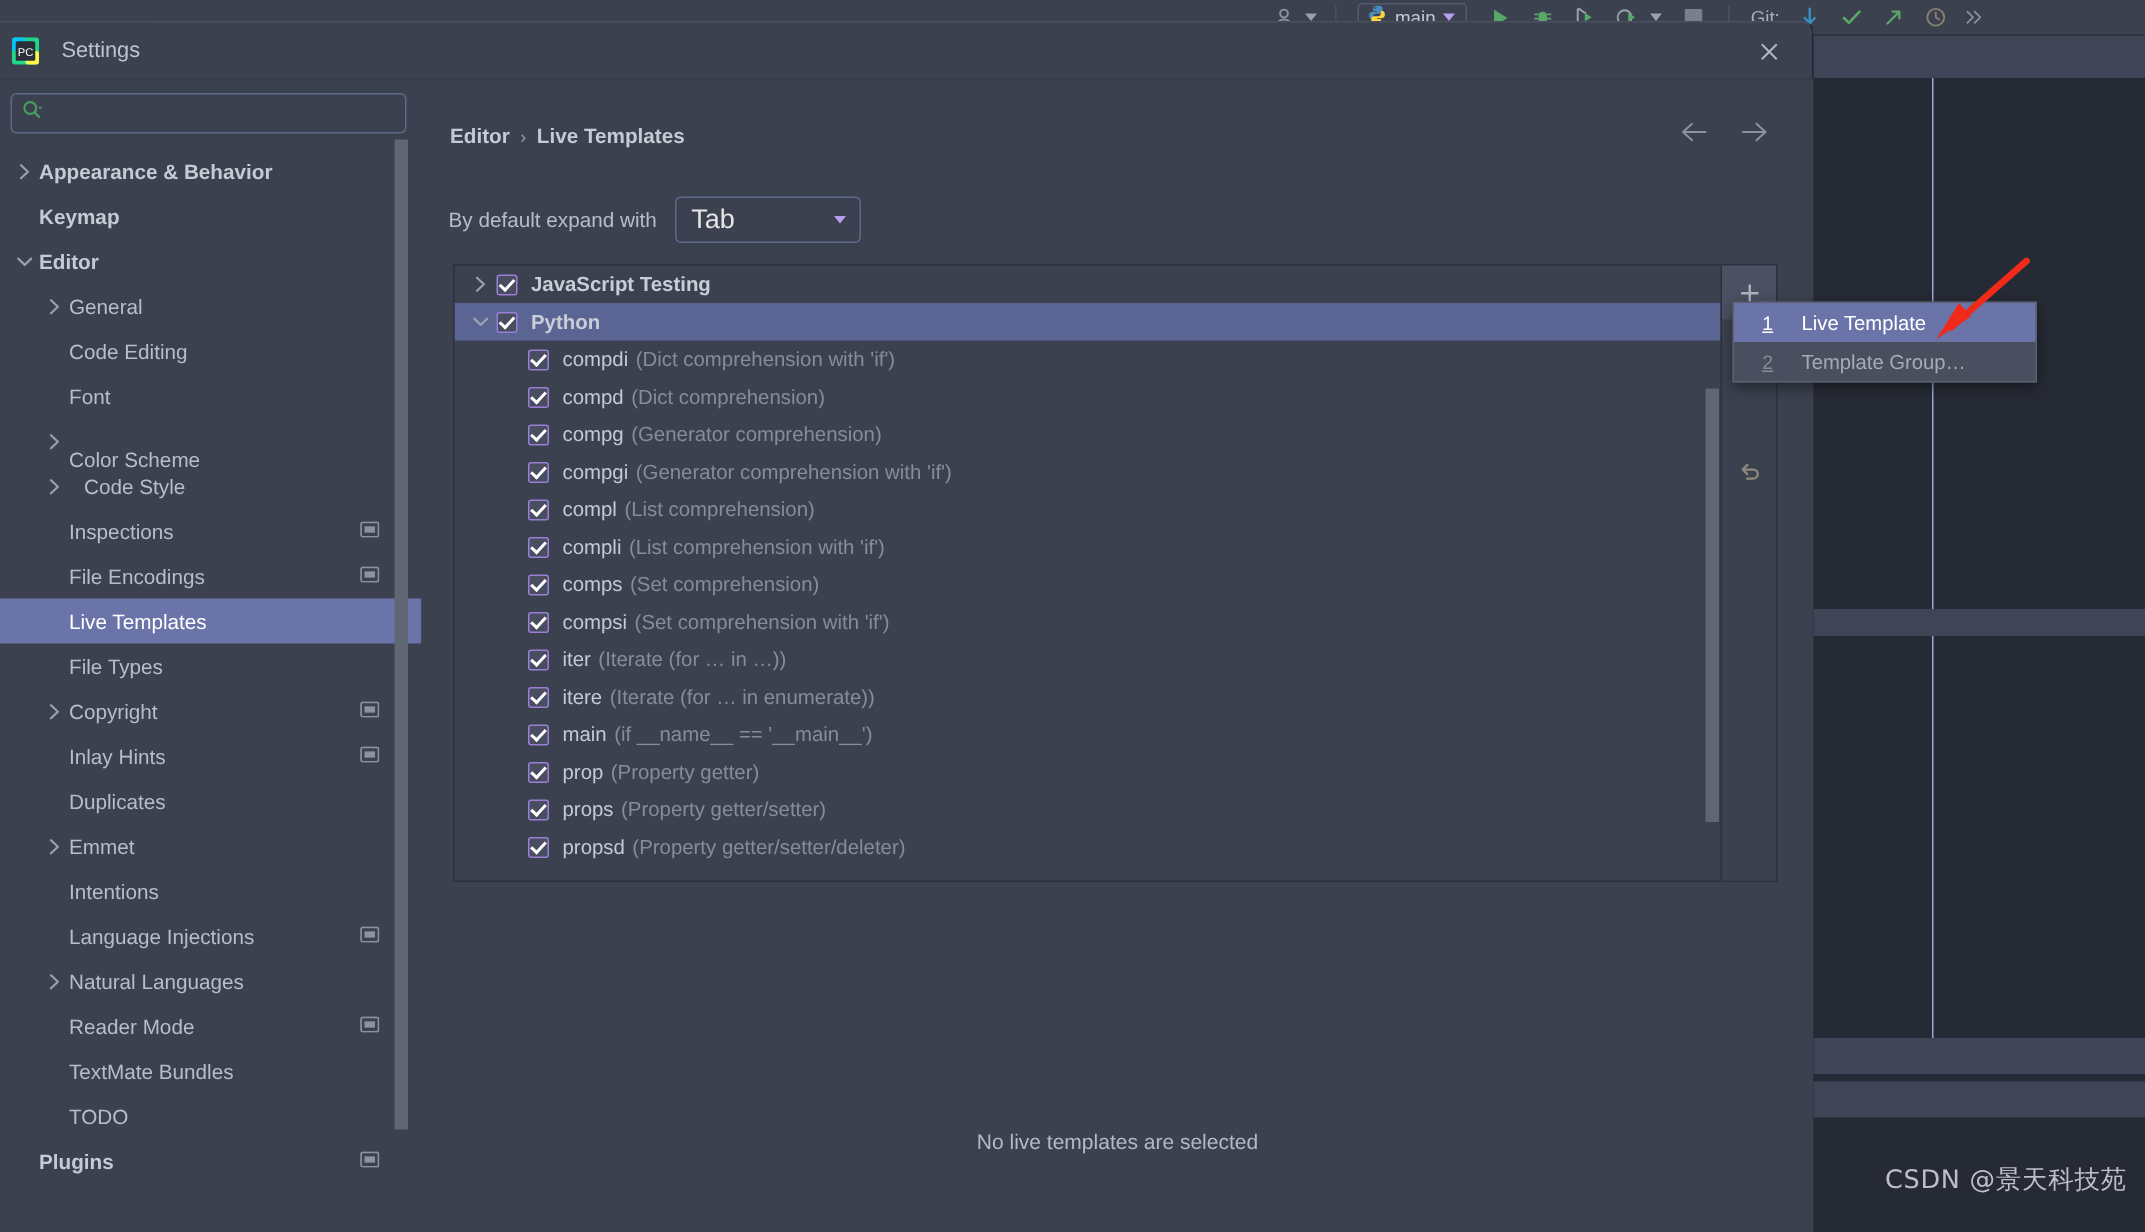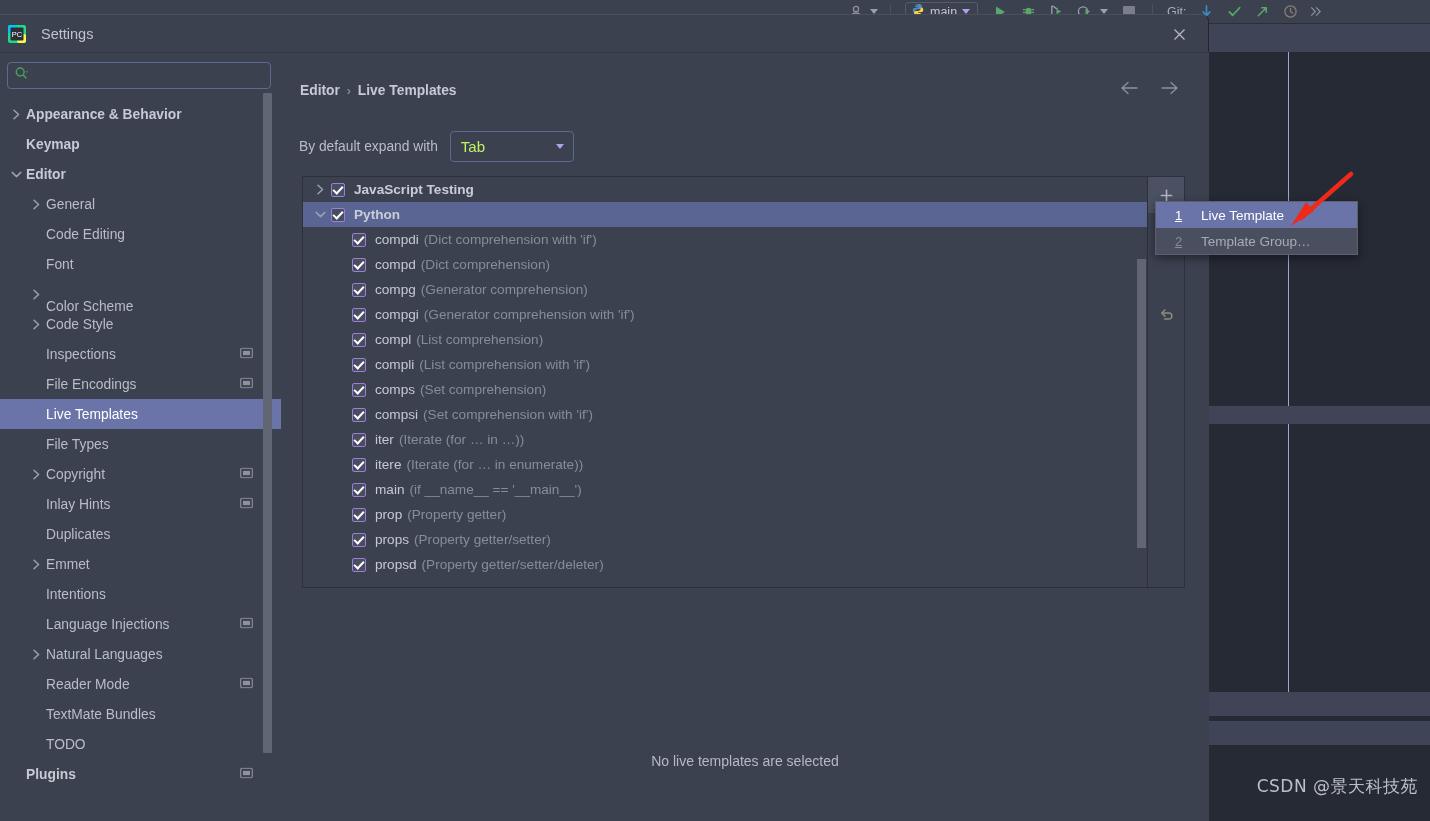--- a/index.html
+++ b/index.html
@@ -131,21 +131,21 @@
 
   #expand-row {
     position: absolute; left: 299px; top: 116px; display: flex; align-items: center; gap: 12px;
   }
   #expand-label { color: #b9bdc8; font-size: 13.8px; }
   #expand-select {
     width: 124px; height: 31px; border: 1px solid #5c6b8a; border-radius: 4px;
     background: #3c4150; display: flex; align-items: center; justify-content: space-between;
     padding: 0 9px 0 10px; cursor: pointer;
   }
-  #expand-select .val { color: #bef264; font-size: 15px; }
+  #expand-select .val { color: #e5e5e5; font-size: 18px; }
 
   
   #tmpl-box {
     position: absolute; left: 302px; top: 161px; width: 883px; height: 412px;
     background: #3c4150; border: 1px solid #2d313b; overflow: hidden;
   }
   #tmpl-list { position: absolute; left: 0; top: 0; width: 845px; }
   .t-row {
     height: 25px; display: flex; align-items: center; font-size: 13.6px;
     color: #c0c4ce; white-space: nowrap; cursor: pointer;
@@ -390,21 +390,21 @@
             </svg>
           </span>
           <span class="tree-label" style="margin-left: 2px; margin-top: 24px;">Color Scheme</span>
         </div>
         <div class="tree-row">
           <span class="arrow" style="margin-left: 28px;">
             <svg width="9" height="11" viewBox="0 0 9 11">
               <path d="M2 1.2L6.6 5.5 2 9.8" stroke="#9aa0ad" stroke-width="1.5" fill="none" stroke-linecap="round" stroke-linejoin="round"></path>
             </svg>
           </span>
-          <span class="tree-label" style="margin-left: 2px;">Code Style</span>
+          <span class="tree-label" style="margin-left: 12px;">Code Style</span>
         </div>
         <div class="tree-row">
           <span class="arrow" style="margin-left: 28px;"></span>
           <span class="tree-label" style="margin-left: 2px;">Inspections</span>
           <span class="badge-icon"><svg width="13" height="11" viewBox="0 0 13 11">
               <rect x="0.7" y="0.7" width="11.6" height="9.6" rx="1.2" fill="none" stroke="#8d929e" stroke-width="1.1"></rect>
               <rect x="3" y="3.4" width="7" height="4.2" fill="#8d929e"></rect>
             </svg></span>
         </div>
         <div class="tree-row">

